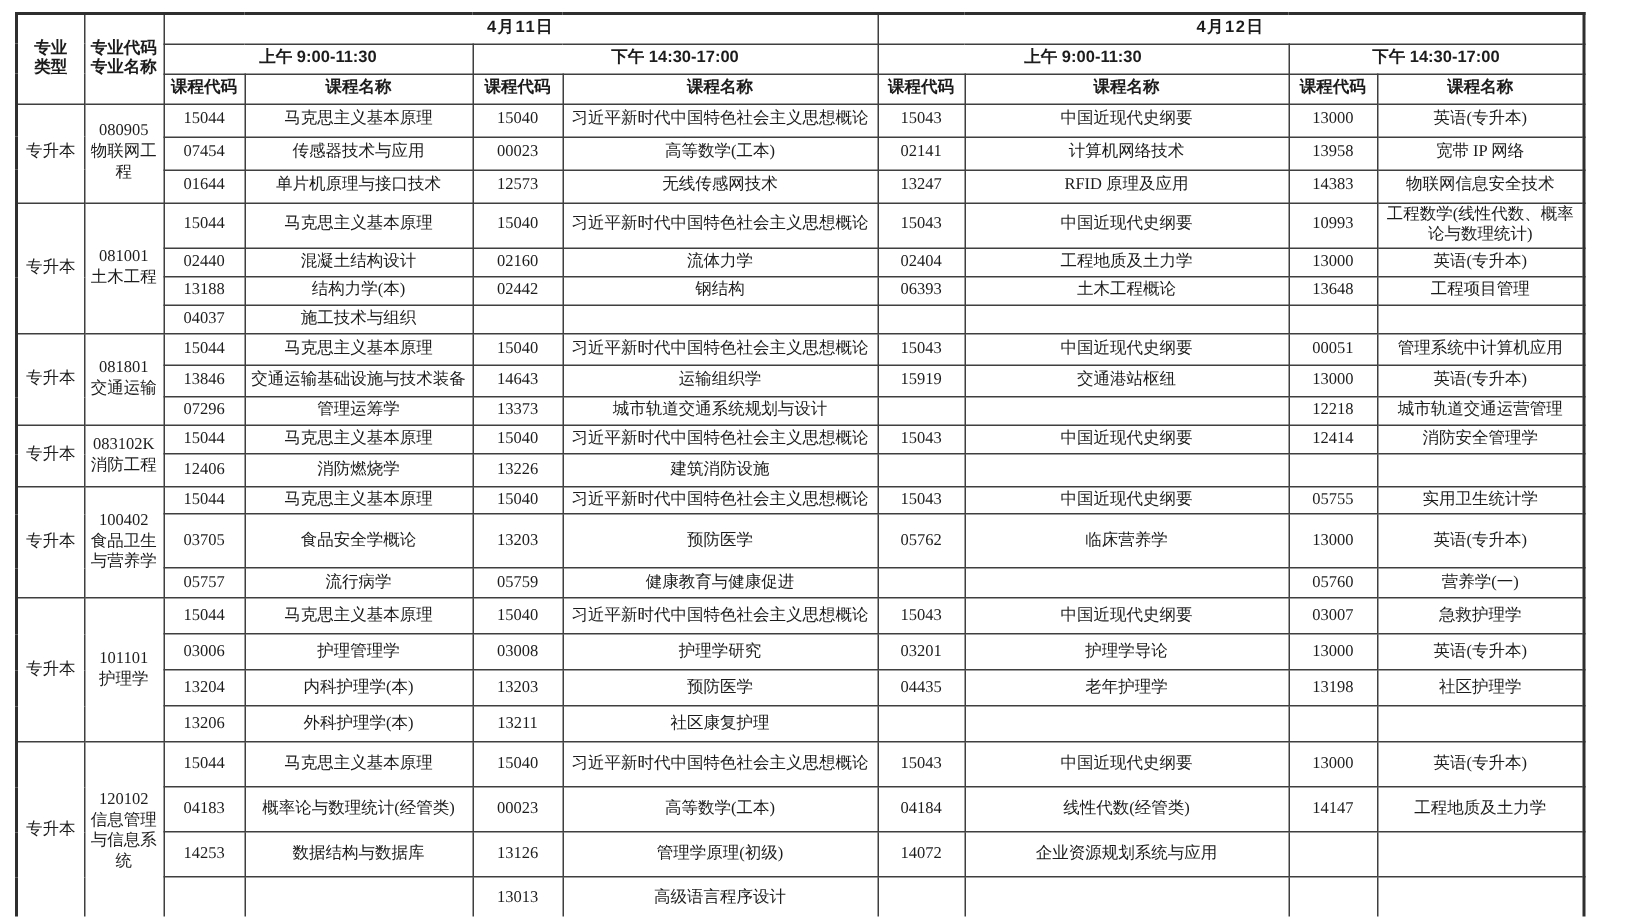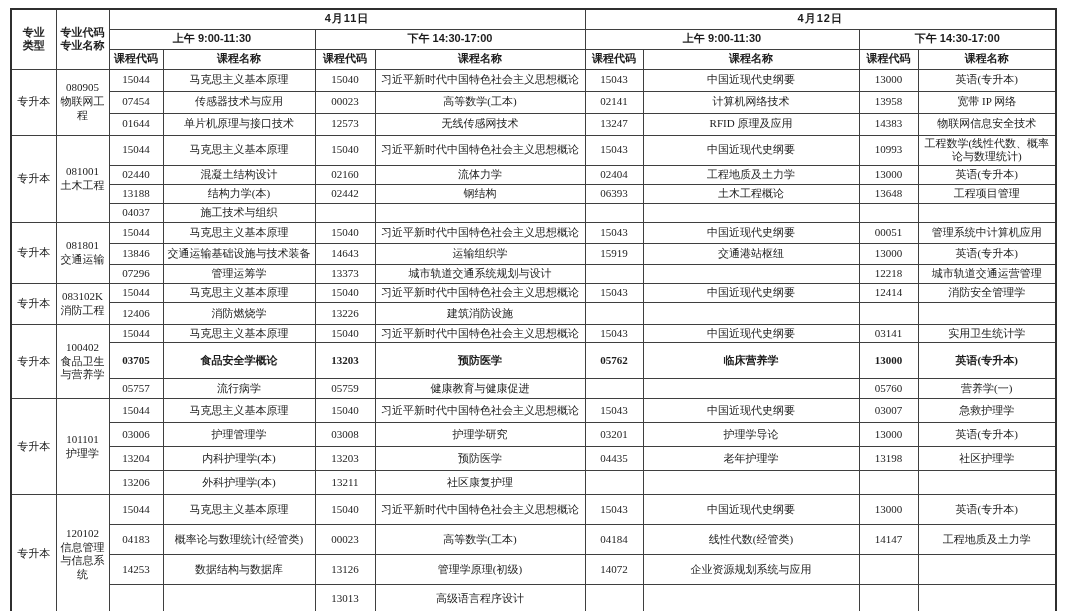--- a/index.html
+++ b/index.html
@@ -214,24 +214,24 @@
       <tr style="height: 18px;">
         <td rowspan="3">专升本</td>
         <td rowspan="3" class="pre">100402
 食品卫生与营养学</td>
         <td class="code">15044</td>
         <td class="name">马克思主义基本原理</td>
         <td class="code">15040</td>
         <td class="name">习近平新时代中国特色社会主义思想概论</td>
         <td class="code">15043</td>
         <td class="name">中国近现代史纲要</td>
-        <td class="code">03141</td>
+        <td class="code">05755</td>
         <td class="name">实用卫生统计学</td>
       </tr>
-      <tr style="height: 36px; font-weight: bold;">
+      <tr style="height: 36px;">
         <td class="code">03705</td>
         <td class="name">食品安全学概论</td>
         <td class="code">13203</td>
         <td class="name">预防医学</td>
         <td class="code">05762</td>
         <td class="name">临床营养学</td>
         <td class="code">13000</td>
         <td class="name">英语(专升本)</td>
       </tr>
       <tr style="height: 20px; margin-left: 32px;">

